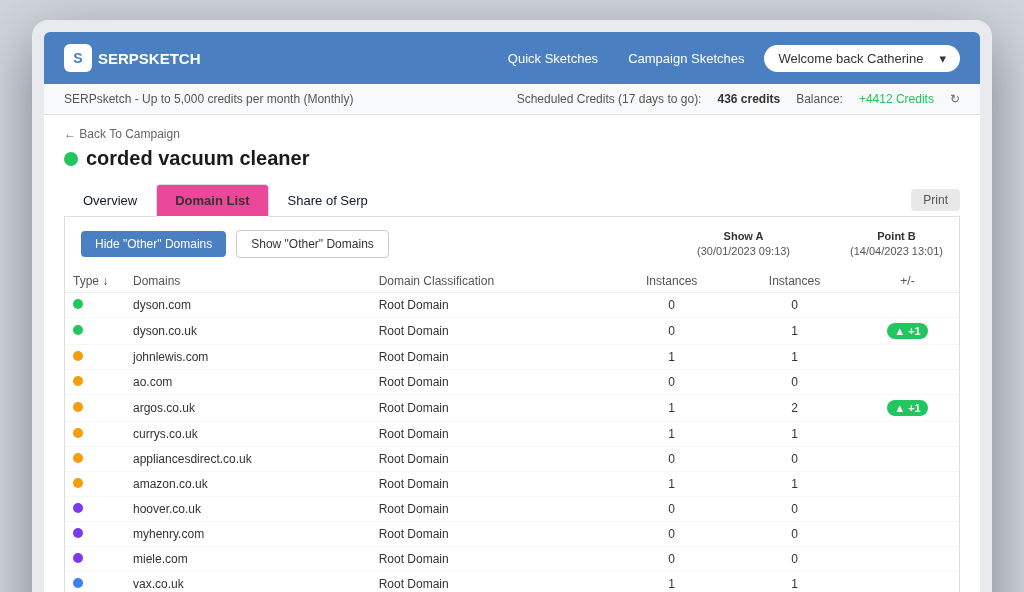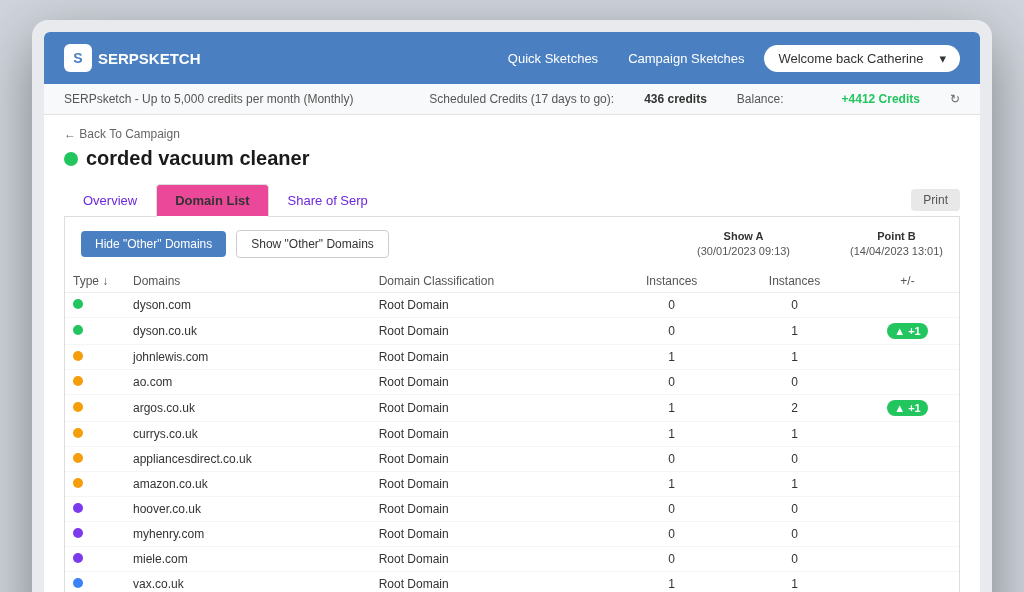--- a/index.html
+++ b/index.html
@@ -82,22 +82,22 @@
     .sub-header {
       background: #f8f9fa;
       border-bottom: 1px solid #e0e0e0;
       padding: 8px 20px;
       display: flex;
       justify-content: space-between;
       align-items: center;
       font-size: 12px;
       color: #555;
     }
-    .credits-info { display: flex; gap: 30px; align-items: center; }
-    .credits-green { color: #22c55e; font-weight: 700; margin-left: 28px; }
+    .credits-info { display: flex; gap: 16px; align-items: center; }
+    .credits-green { color: #22c55e; font-weight: 400; }
     .refresh-icon { color: #666; cursor: pointer; }
     
     .main-content {
       padding: 12px 20px 0 20px;
       background: #fff;
     }
     .back-link {
       font-size: 12px;
       color: #666;
       cursor: pointer;
@@ -131,21 +131,21 @@
       border-bottom: 1px solid #ddd;
       margin-bottom: 0;
     }
     .tab {
       padding: 8px 18px;
       font-size: 13px;
       cursor: pointer;
       border: 1px solid transparent;
       border-bottom: none;
       border-radius: 4px 4px 0 0;
-      color: #6d28d9;
+      color: #0f172a;
       background: #fff;
     }
     .tab.active {
       border-color: #ddd;
       background: #ec4899;
       color: #333;
       font-weight: 600;
       border-bottom: 1px solid #fff;
       margin-bottom: -1px;
     }

